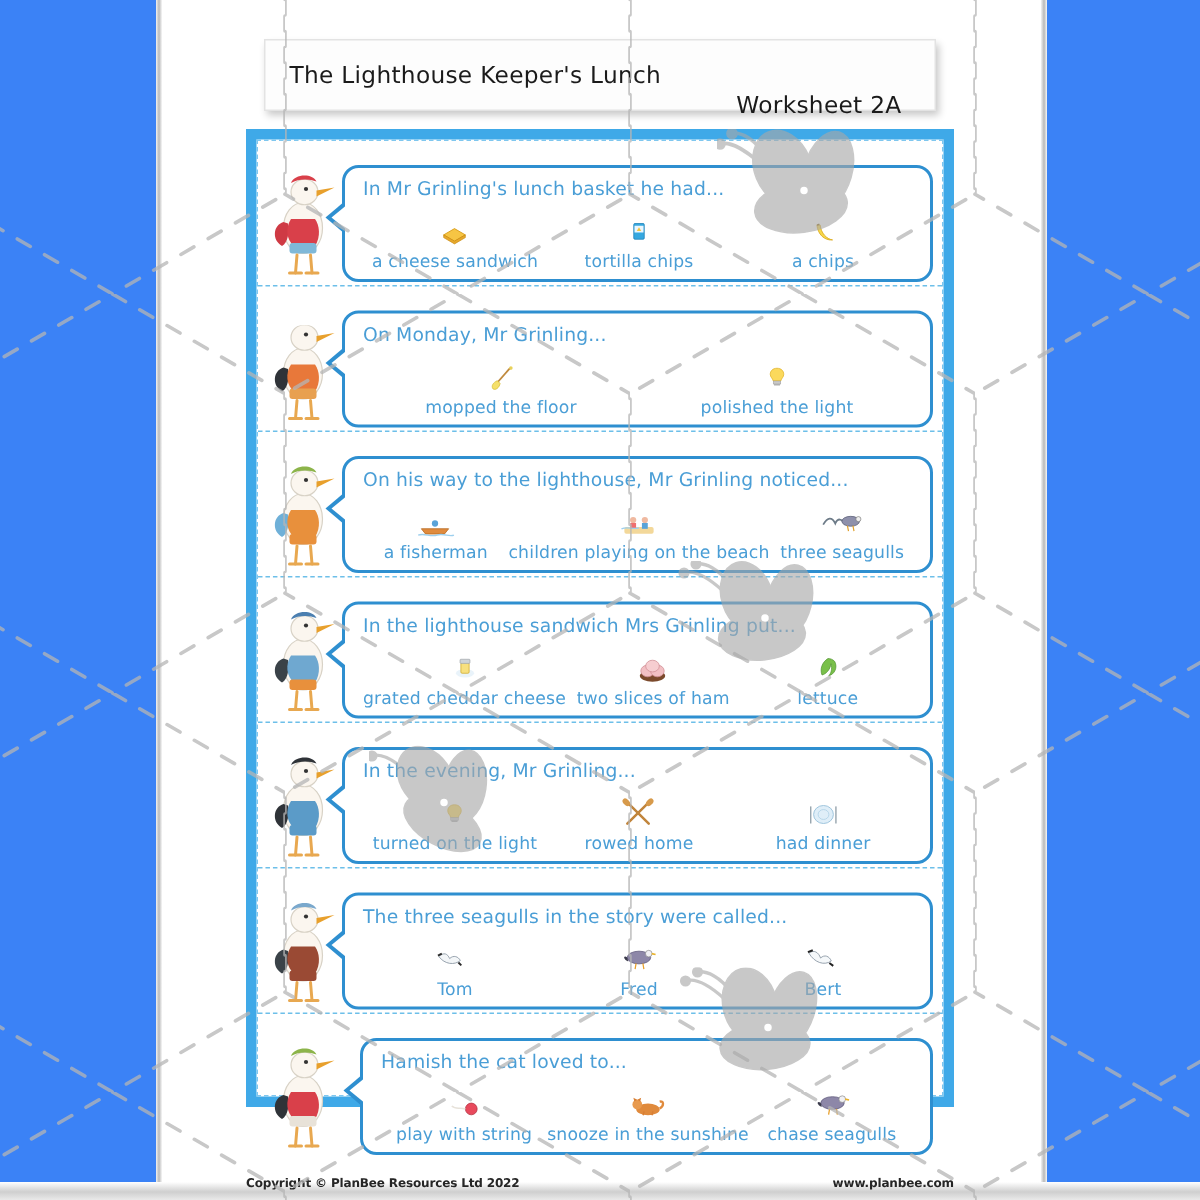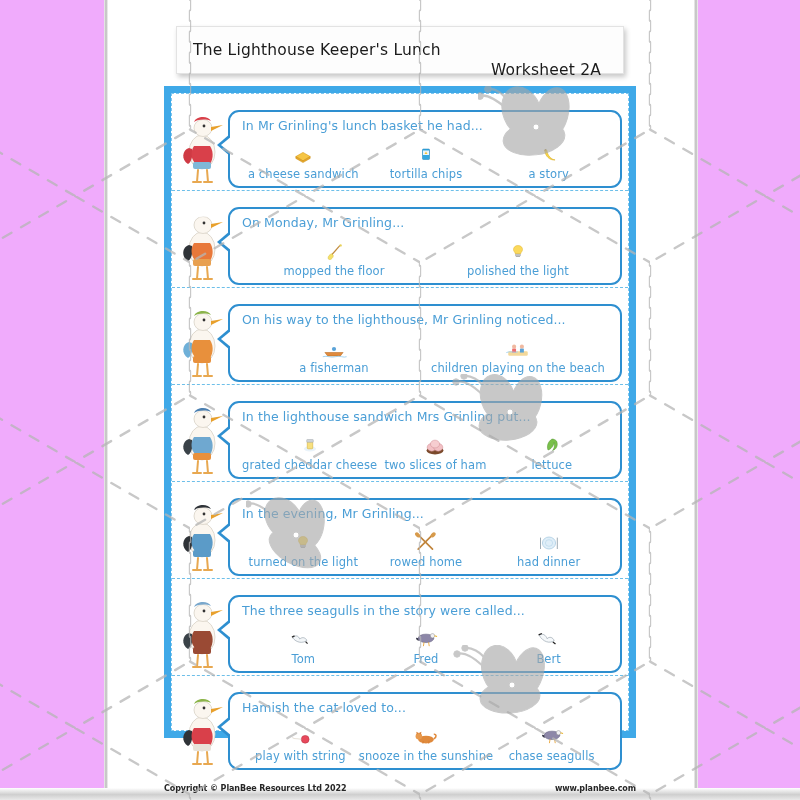--- a/index.html
+++ b/index.html
@@ -6,21 +6,21 @@
     margin: 0; padding: 0;
     width: 800px; height: 800px;
     background: #ffffff;
     font-family: "Liberation Sans", sans-serif;
     overflow: hidden;
   }
 
   #stage {
     position: relative;
     width: 800px; height: 800px;
-    background: #f0abfc;
+    background: #3b82f6;
     overflow: hidden;
   }
 
   
   .page-shadow-left,
   .page-shadow-right {
     position: absolute;
     top: 0; bottom: 0;
     width: 4px;
     background: linear-gradient(to right, #f2f2f2, #b9b9b9, #f7f7f7);
@@ -94,21 +94,21 @@
   
   .row {
     position: relative;
     flex: 1 1 0;
     display: flex;
     align-items: center;
     border-bottom: 1px dashed #6dbfe9;
     box-sizing: border-box;
     padding: 16px 6px 2px 2px;
   }
-  .row:last-child { border-bottom: none; }
+  .row:last-child { border-bottom: none; gap: 12px; }
 
   
   .char-cell {
     width: 54px;
     height: 100%;
     flex: 0 0 54px;
     position: relative;
   }
   .gull { position: absolute; left: 6px; bottom: 4px; width: 44px; height: 74px; }
 
@@ -269,21 +269,21 @@
                 </div>
                 <div class="opt-label">tortilla chips</div>
               </div>
               <div class="option">
                 <div class="opt-icon">
                   <svg width="22" height="22" viewBox="0 0 40 30">
                     <path d="M12 6 C13 17 21 25 31 24 C24 23 17 16 16 6 Z" fill="#f7d74a" stroke="#d9a91c" stroke-width="1"></path>
                     <path d="M12 6 L15 5" stroke="#8c6b18" stroke-width="1.6"></path>
                   </svg>
                 </div>
-                <div class="opt-label">a story</div>
+                <div class="opt-label">a chips</div>
               </div>
             </div>
           </div>
         </div>
         <div class="row">
           <div class="char-cell">
             <svg class="gull" viewBox="0 0 44 74" width="44" height="74">
               <ellipse cx="22" cy="42" rx="13" ry="17" fill="#fbf6ef" stroke="#d8d2c6" stroke-width="0.8"></ellipse>
               <path d="M9 38 C2 40 1 50 8 54 C12 52 13 44 12 39 Z" fill="#2f3338"></path>
               <path d="M14 36 C10 42 11 50 16 54 L30 54 C34 48 33 40 30 36 Z" fill="#e8783a"></path>
@@ -356,20 +356,31 @@
                     <rect x="5" y="20" width="30" height="7" rx="2" fill="#f3d89a"></rect>
                     <circle cx="14" cy="13" r="3.2" fill="#f0b9a0"></circle>
                     <rect x="11" y="16" width="6" height="6" fill="#ef6f6f"></rect>
                     <circle cx="26" cy="13" r="3.2" fill="#f0b9a0"></circle>
                     <rect x="23" y="16" width="6" height="6" fill="#5aa3d8"></rect>
                     <path d="M2 22 C8 19 14 23 20 21" fill="none" stroke="#9ed0ee" stroke-width="1.3"></path>
                   </svg>
                 </div>
                 <div class="opt-label">children playing on the beach</div>
               </div>
+              <div class="option">
+                <div class="opt-icon">
+                  <svg width="34" height="22" viewBox="0 0 40 30">
+                    <path d="M2 16 C6 9 10 9 13 15 C15 10 19 10 22 16" fill="none" stroke="#6d7b88" stroke-width="1.6"></path>
+                    <ellipse cx="27" cy="13" rx="8" ry="4.5" fill="#8e90ab" stroke="#5d6078" stroke-width="0.7"></ellipse>
+                    <circle cx="34" cy="11" r="2.3" fill="#efefef" stroke="#777" stroke-width="0.6"></circle>
+                    <path d="M24 17 L25 22 M29 17 L30 22" stroke="#e0a02c" stroke-width="1.1"></path>
+                  </svg>
+                </div>
+                <div class="opt-label">three seagulls</div>
+              </div>
             </div>
           </div>
         </div>
         <div class="row">
           <div class="char-cell">
             <svg class="gull" viewBox="0 0 44 74" width="44" height="74">
               <ellipse cx="22" cy="42" rx="13" ry="17" fill="#fbf6ef" stroke="#d8d2c6" stroke-width="0.8"></ellipse>
               <path d="M9 38 C2 40 1 50 8 54 C12 52 13 44 12 39 Z" fill="#3a4248"></path>
               <path d="M14 36 C10 42 11 50 16 54 L30 54 C34 48 33 40 30 36 Z" fill="#6fa8d0"></path>
               <rect x="13" y="52" width="18" height="7" rx="2" fill="#e8903c"></rect>

